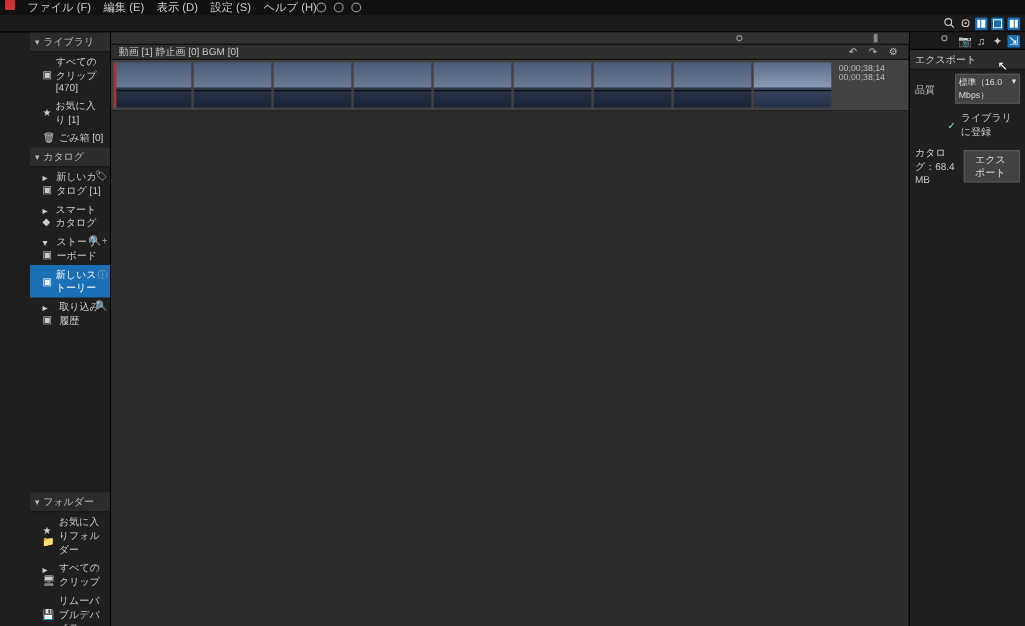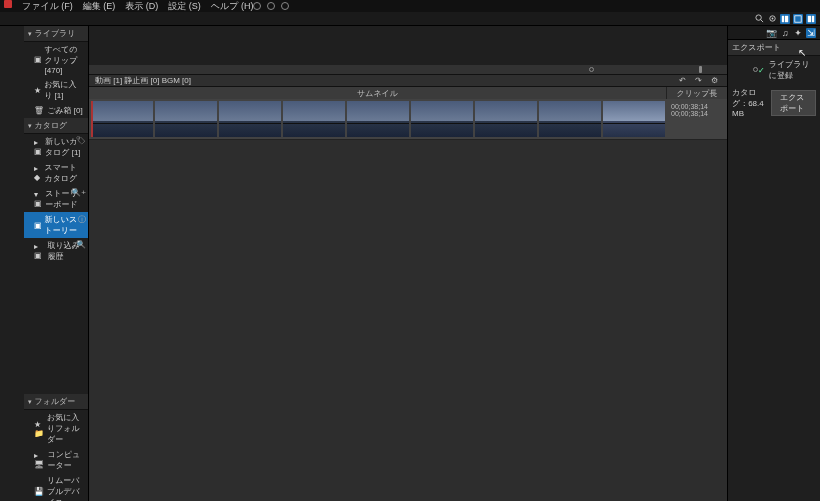--- a/index.html
+++ b/index.html
@@ -25,21 +25,21 @@
 
 .sidebar { width: 74px; background: #1f1f1f; border-right: 1px solid #000; overflow: hidden; }
 .side-hdr { background: #2c2c2c; padding: 2px 4px; font-size: 8px; color: #bbb; border-bottom: 1px solid #111; cursor: pointer; display: flex; align-items: center; gap: 3px; }
 .side-item { padding: 2px 4px 2px 10px; font-size: 8px; color: #ccc; cursor: pointer; display: flex; align-items: center; gap: 3px; position: relative; }
 .side-item.sel { background: #1a6fb5; color: #fff; }
 .side-item .trail { position: absolute; right: 2px; top: 2px; color: #aaa; }
 .tri::before { content: "▸"; font-size: 7px; }
 .tri.open::before { content: "▾"; }
 
 
-.center { flex: 1; background: #2a2a2a; display: flex; flex-direction: column; margin-top: 39px; }
+.center { flex: 1; background: #2a2a2a; display: flex; flex-direction: column; }
 .timeline-ruler { height: 10px; background: #323232; border-bottom: 1px solid #111; position: relative; }
 .ruler-dot { position: absolute; top: 2px; width: 5px; height: 5px; border: 1px solid #888; border-radius: 50%; }
 .ruler-mark { position: absolute; top: 1px; width: 3px; height: 7px; background: #888; border-radius: 1px; }
 .type-row { height: 12px; background: #2f2f2f; border-bottom: 1px solid #111; display: flex; align-items: center; justify-content: space-between; padding: 0 6px; font-size: 8px; }
 .type-row .right-ics { display: flex; gap: 6px; }
 .type-row .ic { width: 10px; height: 10px; cursor: pointer; color: #bbb; }
 .thumb-hdr-row { display: flex; height: 12px; }
 .thumb-hdr-left { flex: 1; background: #3b3b3b; text-align: center; font-size: 8px; padding-top: 1px; color: #bbb; border-right: 1px solid #222; }
 .thumb-hdr-right { width: 60px; background: #3b3b3b; text-align: center; font-size: 8px; padding-top: 1px; color: #bbb; }
 .thumb-row { display: flex; background: #424242; border-bottom: 1px solid #222; }
@@ -169,21 +169,21 @@
     <div class="side-hdr">
         <span class="tri open"></span>
         <span>フォルダー</span>
       </div>
     <div class="side-item">
         <span>★ 📁</span>
         <span>お気に入りフォルダー</span>
       </div>
     <div class="side-item">
         <span>▸ 🖥</span>
-        <span>コンピューター</span>
+        <span>すべてのクリップ</span>
       </div>
     <div class="side-item">
         <span>💾</span>
         <span>リムーバブルデバイス</span>
       </div>
   </div>
 
   <div class="center">
     <div class="timeline-ruler">
       <div class="ruler-dot" style="left:500px"></div>
@@ -191,24 +191,20 @@
       <div class="ruler-dot" style="left:664px"></div>
     </div>
     <div class="type-row">
       <span>動画 [1]  静止画 [0]  BGM [0]</span>
       <div class="right-ics">
         <span class="ic">↶</span>
         <span class="ic">↷</span>
         <span class="ic">⚙</span>
       </div>
     </div>
-    <div class="thumb-hdr-row">
-      <div class="thumb-hdr-left">サムネイル</div>
-      <div class="thumb-hdr-right">クリップ長</div>
-    </div>
     <div class="thumb-row">
       <div class="thumbs">
         <div class="thumb first"></div>
         <div class="thumb"></div>
         <div class="thumb"></div>
         <div class="thumb"></div>
         <div class="thumb"></div>
         <div class="thumb"></div>
         <div class="thumb"></div>
         <div class="thumb"></div>
@@ -223,20 +219,27 @@
   </div>
 
   <div class="rpanel">
     <div class="rpanel-top">
       <div class="tool-ic">📷</div>
       <div class="tool-ic">♫</div>
       <div class="tool-ic">✦</div>
       <div class="tool-ic blue">⇲</div>
     </div>
     <div class="rpanel-hdr">エクスポート</div>
+    <div class="rpanel-row">
+      <span class="lbl">品質</span>
+      <div class="combo">
+        <span>標準（16.0 Mbps）</span>
+          <span>▾</span>
+      </div>
+    </div>
     <div class="chk-row">
       <span class="chk">✓</span>
       <span>ライブラリに登録</span>
     </div>
     <div class="export-row">
       <span><span>カタログ：</span><span>68.4 MB</span></span>
       <div class="export-btn">エクスポート</div>
     </div>
   </div>
 </div>

